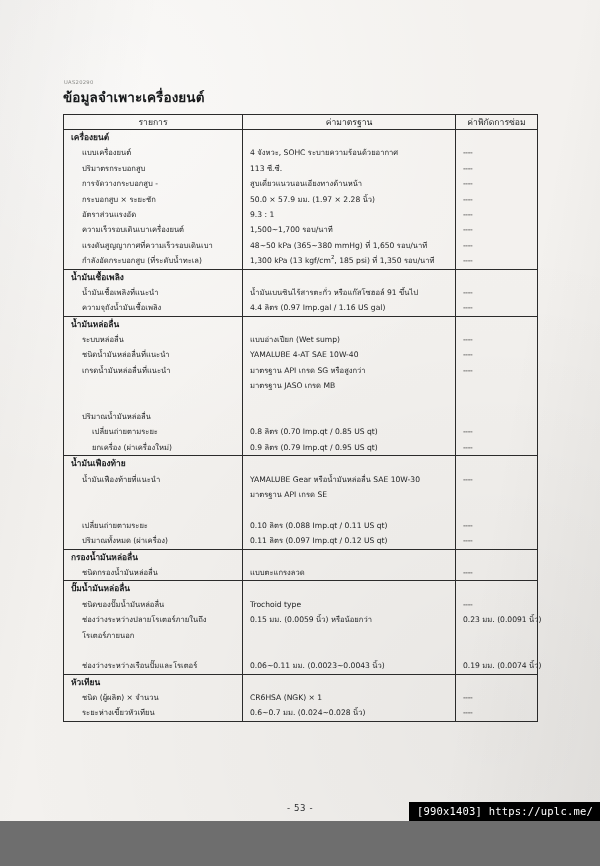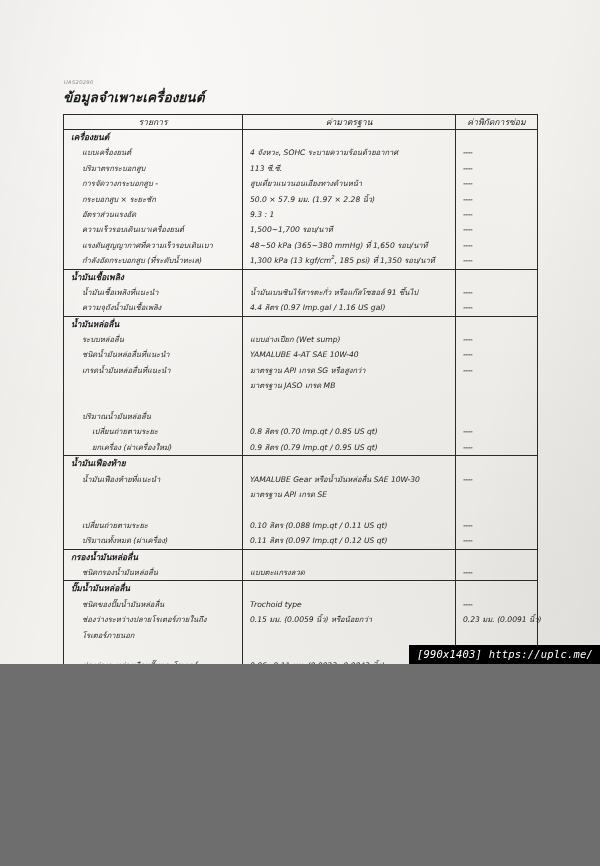--- a/index.html
+++ b/index.html
@@ -9,28 +9,27 @@
   }
   body {
     width: 600px;
     height: 866px;
     overflow: hidden;
     font-family: "DejaVu Sans", "Liberation Sans", sans-serif;
   }
   .page {
     position: relative;
     width: 600px;
-    height: 664px;
+    height: 821px;
     background: #f3f1ee;
     background-image:
       radial-gradient(circle at 18% 12%, rgba(255,255,255,0.55) 0%, rgba(255,255,255,0) 45%),
       radial-gradient(circle at 82% 88%, rgba(0,0,0,0.045) 0%, rgba(0,0,0,0) 55%);
     box-sizing: border-box;
     overflow: hidden;
-    font-style: italic;
   }
   .scan-tint {
     position: absolute;
     inset: 0;
     pointer-events: none;
     background: linear-gradient(100deg, rgba(0,0,0,0.035) 0%, rgba(0,0,0,0) 22%, rgba(0,0,0,0) 78%, rgba(0,0,0,0.05) 100%);
   }
 
   .doc-code {
     position: absolute;

